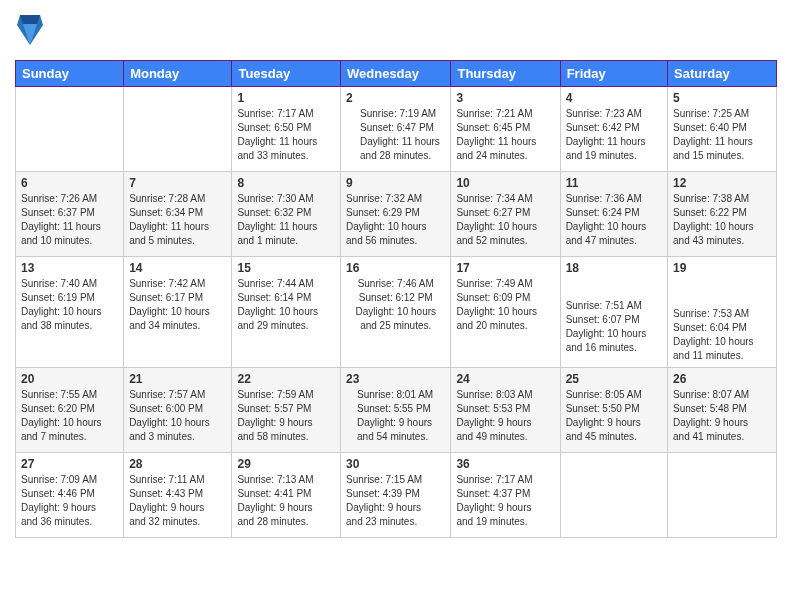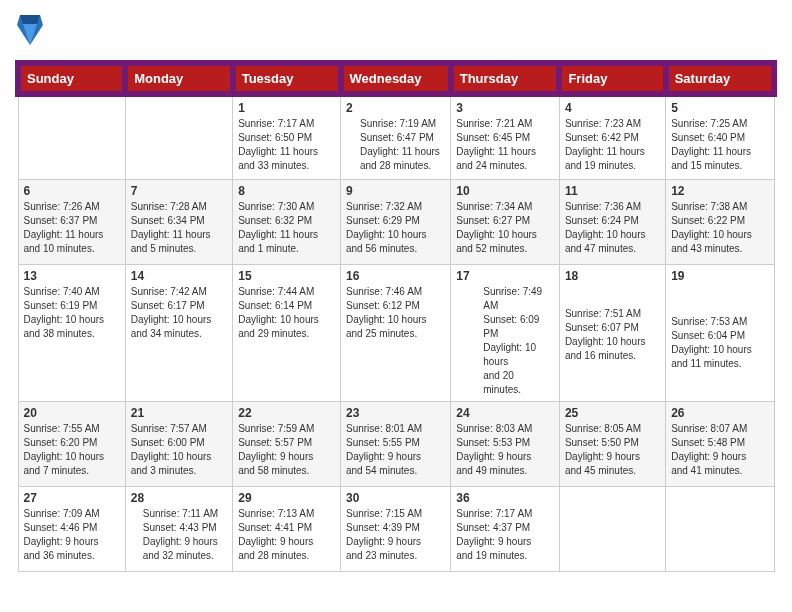--- a/index.html
+++ b/index.html
@@ -11,26 +11,26 @@
     
     .logo { display: flex; align-items: center; }
     
     .title-block { text-align: right; }
     .month-title { font-size: 32px; font-weight: bold; color: #333; line-height: 1.1; }
     .location { font-size: 16px; color: #555; }
     
     .calendar { width: 100%; border-collapse: collapse; }
     
     .calendar th {
-      background: #b91c1c;
+      background: #3b82f6;
       color: #fff;
       text-align: left;
       padding: 5px 6px;
       font-size: 13px;
-      border: 6px solid #701a75;
+      border: 1px solid #701a75;
     }
     
     .calendar td {
       border: 1px solid #ccc;
       vertical-align: top;
       padding: 4px 5px;
       font-size: 10px;
       color: #333;
       width: 113px;
       height: 85px;
@@ -202,28 +202,28 @@
           </td>
           <td>
             <span class="day-num">15</span>
             <div class="day-info" style="white-space: pre-line;">Sunrise: 7:44 AM
 Sunset: 6:14 PM
 Daylight: 10 hours
 and 29 minutes.</div>
           </td>
           <td>
             <span class="day-num">16</span>
-            <div class="day-info" style="white-space: pre-line;">Sunrise: 7:46 AM
+            <div class="day-info" style="white-space: pre-line; text-align: center;">Sunrise: 7:46 AM
 Sunset: 6:12 PM
 Daylight: 10 hours
 and 25 minutes.</div>
           </td>
           <td>
             <span class="day-num">17</span>
-            <div class="day-info" style="white-space: pre-line; margin-left: 27px;">Sunrise: 7:49 AM
+            <div class="day-info" style="white-space: pre-line;">Sunrise: 7:49 AM
 Sunset: 6:09 PM
 Daylight: 10 hours
 and 20 minutes.</div>
           </td>
           <td>
             <span class="day-num">18</span>
             <div class="day-info" style="white-space: pre-line; margin-top: 24px;">Sunrise: 7:51 AM
 Sunset: 6:07 PM
 Daylight: 10 hours
 and 16 minutes.</div>
@@ -253,21 +253,21 @@
           </td>
           <td>
             <span class="day-num">22</span>
             <div class="day-info" style="white-space: pre-line;">Sunrise: 7:59 AM
 Sunset: 5:57 PM
 Daylight: 9 hours
 and 58 minutes.</div>
           </td>
           <td>
             <span class="day-num">23</span>
-            <div class="day-info" style="white-space: pre-line;">Sunrise: 8:01 AM
+            <div class="day-info" style="white-space: pre-line; margin-left: 11px;">Sunrise: 8:01 AM
 Sunset: 5:55 PM
 Daylight: 9 hours
 and 54 minutes.</div>
           </td>
           <td>
             <span class="day-num">24</span>
             <div class="day-info" style="white-space: pre-line;">Sunrise: 8:03 AM
 Sunset: 5:53 PM
 Daylight: 9 hours
 and 49 minutes.</div>
@@ -290,21 +290,21 @@
         <tr class="row-even">
           <td>
             <span class="day-num">27</span>
             <div class="day-info" style="white-space: pre-line;">Sunrise: 7:09 AM
 Sunset: 4:46 PM
 Daylight: 9 hours
 and 36 minutes.</div>
           </td>
           <td>
             <span class="day-num">28</span>
-            <div class="day-info" style="white-space: pre-line; margin-left: 12px;">Sunrise: 7:11 AM
+            <div class="day-info" style="white-space: pre-line;">Sunrise: 7:11 AM
 Sunset: 4:43 PM
 Daylight: 9 hours
 and 32 minutes.</div>
           </td>
           <td>
             <span class="day-num">29</span>
             <div class="day-info" style="white-space: pre-line;">Sunrise: 7:13 AM
 Sunset: 4:41 PM
 Daylight: 9 hours
 and 28 minutes.</div>

